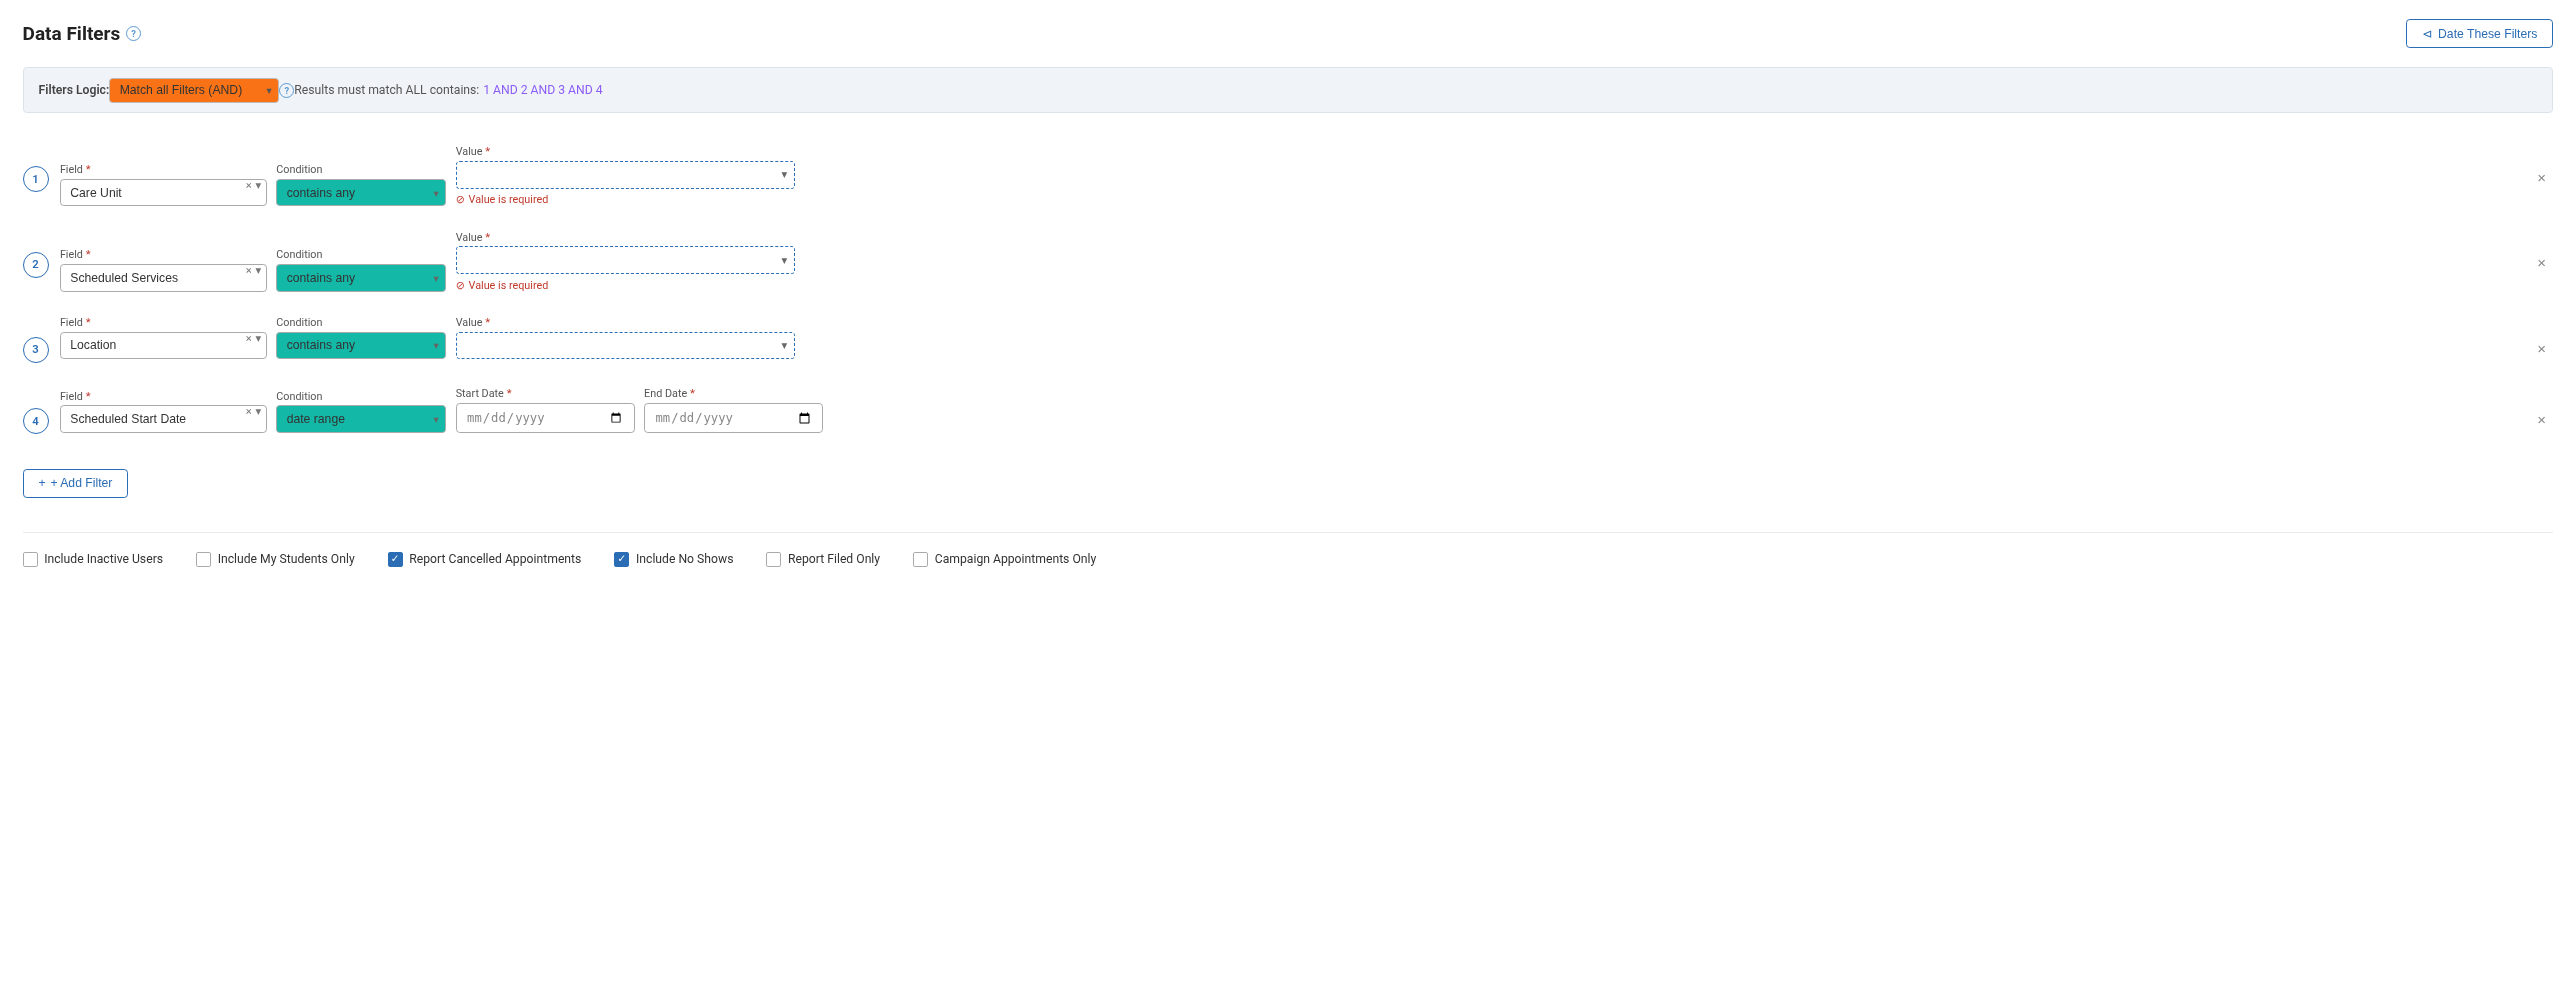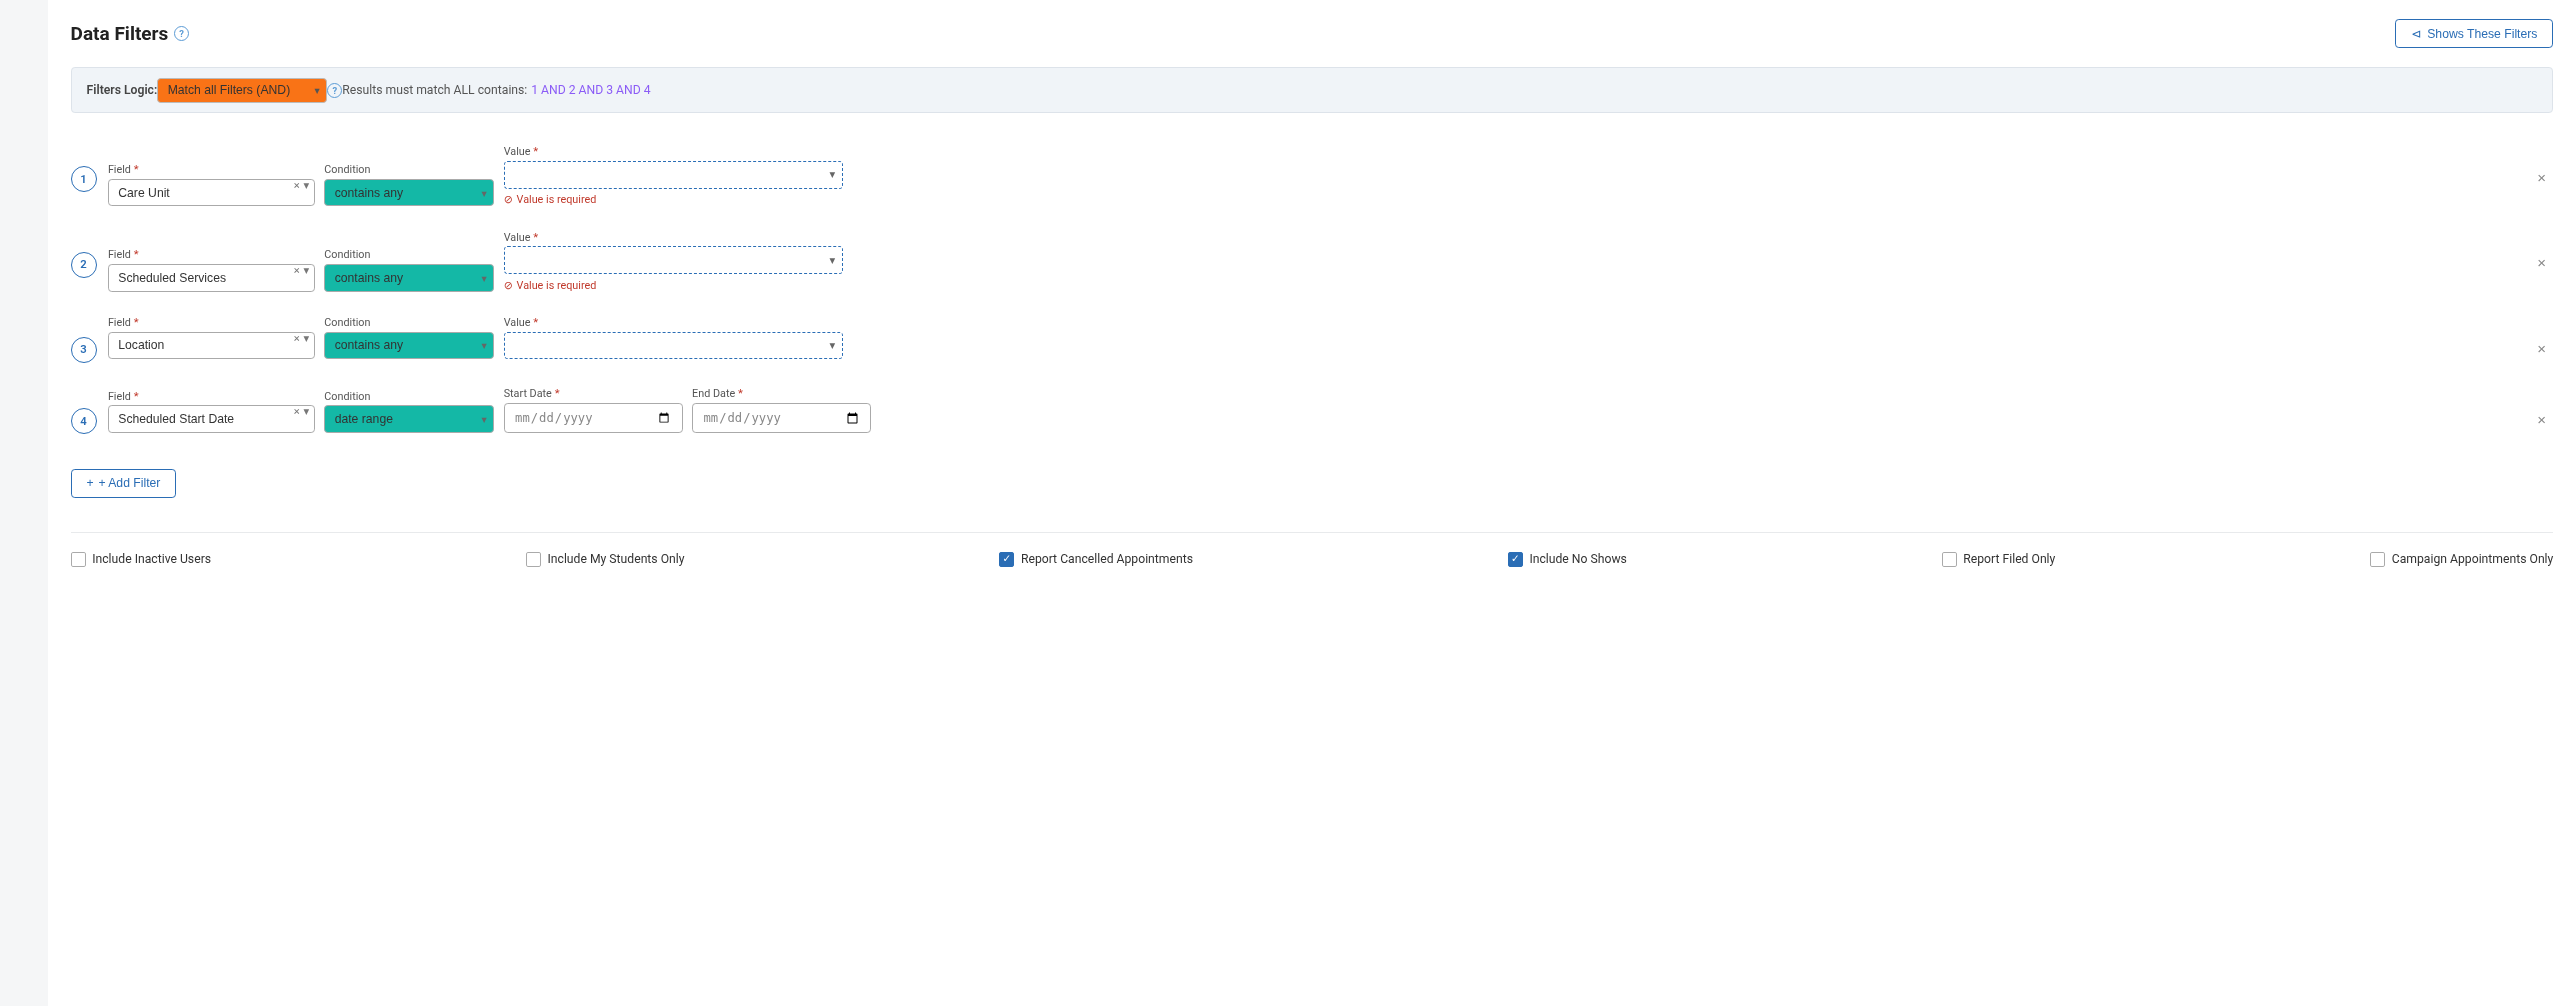--- a/index.html
+++ b/index.html
@@ -6,21 +6,20 @@
     body {
       font-family: -apple-system, BlinkMacSystemFont, 'Segoe UI', Roboto, sans-serif;
       background: #f5f6f7;
       color: #333;
       font-size: 12.2px;
     }
     .page-container {
       background: #fff;
       min-height: 100vh;
       padding: 19px 22.6px;
-      margin-left: 48px;
     }
     .header-row {
       display: flex;
       align-items: center;
       justify-content: space-between;
       margin-bottom: 19px;
     }
     .page-title {
       font-size: 19px;
       font-weight: 700;
@@ -280,26 +279,25 @@
       font-size: 12.2px;
       display: inline-flex;
       align-items: center;
       gap: 4.7px;
       margin-top: 5.7px;
     }
 
     .checkboxes-row {
       display: flex;
       align-items: center;
-      gap: 19px;
+      gap: 33px;
       margin-top: 34px;
       padding-top: 19px;
       border-top: 0.9px solid #e8eaec;
       flex-wrap: wrap;
-      justify-content: space-between;
     }
     .checkbox-item {
       display: flex;
       align-items: center;
       gap: 6.6px;
       cursor: pointer;
     }
     .checkbox-box {
       width: 15px;
       height: 15px;
@@ -331,21 +329,21 @@
 
 <div class="page-container">
   
   <div class="header-row">
     <div class="page-title">
       <span>Data Filters</span>
       <span class="help-icon">?</span>
     </div>
     <button class="share-btn">
       <span style="font-size:12.2px;">⊲</span>
-      <span>Shows These Filters</span>
+      <span>Date These Filters</span>
     </button>
   </div>
 
   
   <div class="filters-logic-row">
     <span class="filters-logic-label">Filters Logic:</span>
     <div class="logic-select-wrap">
       <select class="logic-select">
         <option>Match all Filters (AND)</option>
         <option>Match any Filter (OR)</option>

